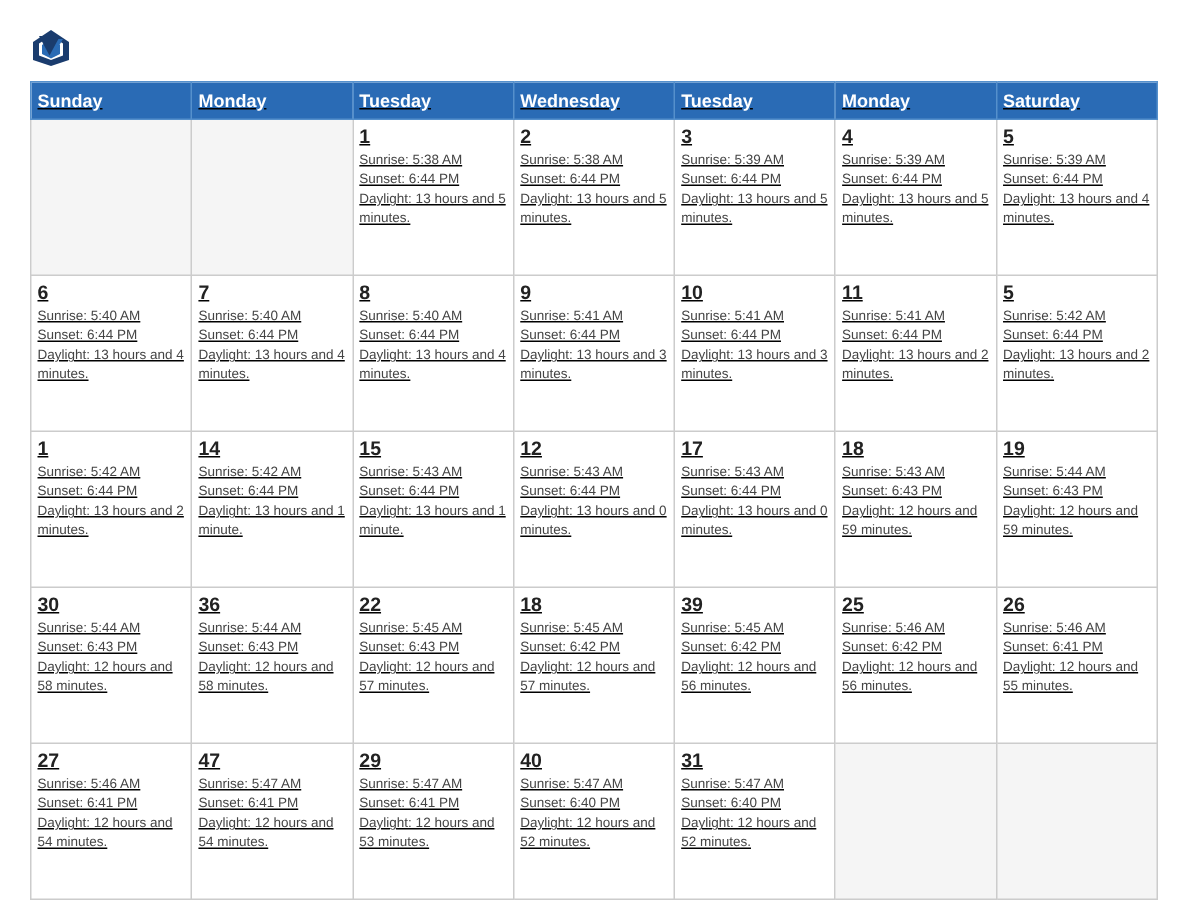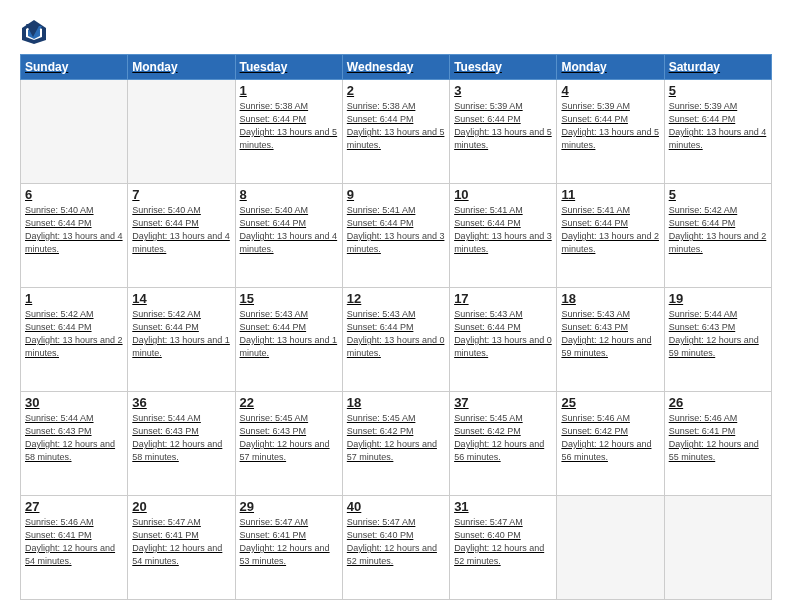--- a/index.html
+++ b/index.html
@@ -263,21 +263,21 @@
 Sunset: 6:43 PM
 Daylight: 12 hours and 57 minutes.</div>
           </td>
           <td>
             <span class="day-num">18</span>
             <div class="day-info" style="white-space: pre-line;">Sunrise: 5:45 AM
 Sunset: 6:42 PM
 Daylight: 12 hours and 57 minutes.</div>
           </td>
           <td>
-            <span class="day-num">37</span>
+            <span class="day-num">39</span>
             <div class="day-info" style="white-space: pre-line;">Sunrise: 5:45 AM
 Sunset: 6:42 PM
 Daylight: 12 hours and 56 minutes.</div>
           </td>
           <td>
             <span class="day-num">25</span>
             <div class="day-info" style="white-space: pre-line;">Sunrise: 5:46 AM
 Sunset: 6:42 PM
 Daylight: 12 hours and 56 minutes.</div>
           </td>
@@ -289,21 +289,21 @@
           </td>
         </tr>
         <tr>
           <td>
             <span class="day-num">27</span>
             <div class="day-info" style="white-space: pre-line;">Sunrise: 5:46 AM
 Sunset: 6:41 PM
 Daylight: 12 hours and 54 minutes.</div>
           </td>
           <td>
-            <span class="day-num">20</span>
+            <span class="day-num">47</span>
             <div class="day-info" style="white-space: pre-line;">Sunrise: 5:47 AM
 Sunset: 6:41 PM
 Daylight: 12 hours and 54 minutes.</div>
           </td>
           <td>
             <span class="day-num">29</span>
             <div class="day-info" style="white-space: pre-line;">Sunrise: 5:47 AM
 Sunset: 6:41 PM
 Daylight: 12 hours and 53 minutes.</div>
           </td>

